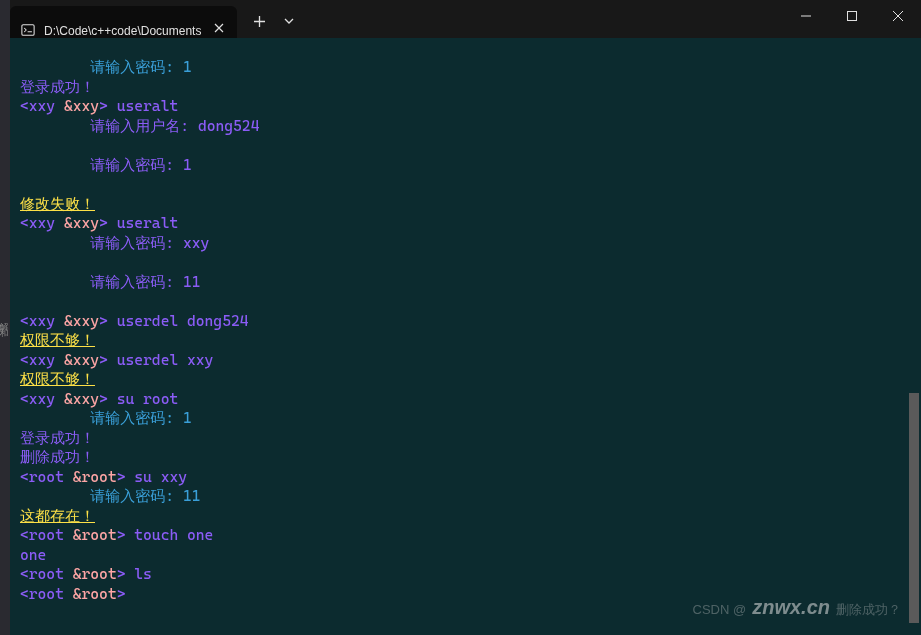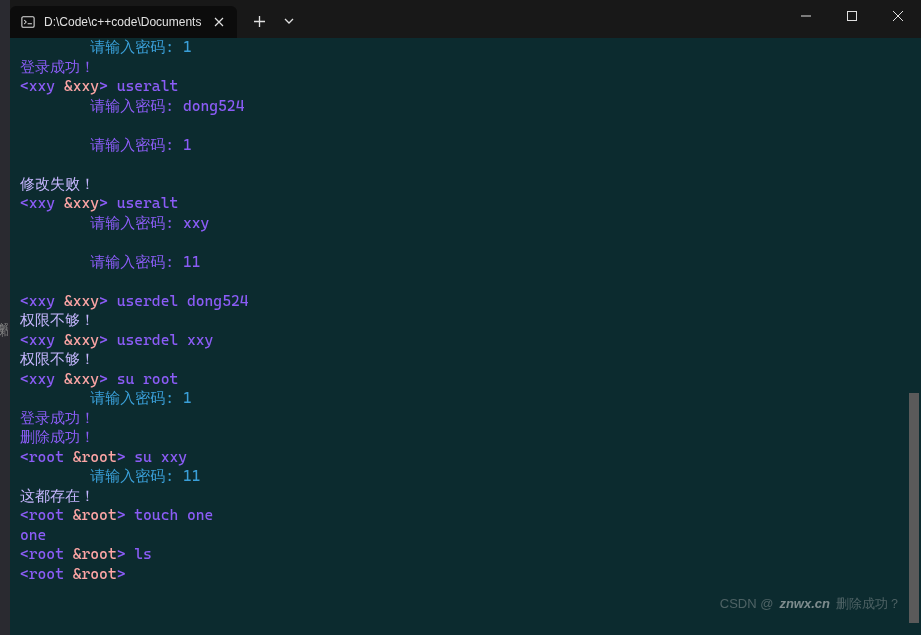--- a/index.html
+++ b/index.html
@@ -27,21 +27,21 @@
       display: flex;
       align-items: center;
       position: relative;
     }
     .tab {
       height: 32px;
       margin-top: 6px;
       background: #0c0c0c;
       border-radius: 6px 6px 0 0;
       display: flex;
-      align-items: center;
+      align-items: flex-end;
       padding: 0 8px 0 10px;
       min-width: 210px;
       gap: 8px;
     }
     .tab-icon {
       width: 16px;
       height: 16px;
       display: flex;
       align-items: center;
       justify-content: center;
@@ -99,64 +99,64 @@
       height: 32px;
       display: flex;
       align-items: center;
       justify-content: center;
       color: #e0e0e0;
       cursor: pointer;
     }
     .terminal-body {
       flex: 1;
       background: #0c2b2f;
-      padding: 0 10px;
+      padding: 20px 10px;
       overflow: hidden;
       position: relative;
       color: #e8e8e8;
       line-height: 1.3;
     }
     .line { white-space: pre; }
     .c-white { color: #8b5cf6; }
     .c-yellow { color: #fca5a5; }
-    .c-red { color: #c4b5fd; }
+    .c-red { color: #fde047; text-decoration: underline; }
     .c-blue { color: #3a9fd8; }
     .scrollbar {
       position: absolute;
       right: 0;
       top: 38px;
       bottom: 0;
       width: 14px;
       background: transparent;
     }
     .scrollbar-thumb {
       position: absolute;
       right: 2px;
       top: 355px;
       width: 10px;
       height: 230px;
       background: #5a5a5a;
       border-radius: 0;
     }
     .watermark {
       position: absolute;
-      bottom: 22px;
+      bottom: 16px;
       right: 20px;
       color: rgba(200,200,200,0.35);
       font-family: 'Segoe UI', sans-serif;
       font-size: 13px;
       display: flex;
       align-items: baseline;
       gap: 6px;
     }
     .watermark .site {
       font-weight: bold;
       font-style: italic;
       color: rgba(220,220,220,0.55);
-      font-size: 13px;
+      font-size: 20px;
     }
     .left-edge {
       position: absolute;
       left: 0;
       top: 0;
       bottom: 0;
       width: 10px;
       background: #2a2a30;
       font-size: 9px;
       color: #888;
@@ -213,21 +213,21 @@
             <path d="M0 0l10 10M10 0L0 10" stroke="currentColor" stroke-width="1"></path>
           </svg>
       </div>
     </div>
   </div>
 
   <div class="terminal-body" id="terminal-body">
       <div class="line"><span class="c-blue">        请输入密码: 1</span></div>
       <div class="line"><span class="c-white">登录成功！</span></div>
       <div class="line"><span class="c-white">&lt;xxy </span><span class="c-yellow">&amp;xxy</span><span class="c-white">&gt; useralt</span></div>
-      <div class="line"><span class="c-white">        请输入密码: dong524</span></div>
+      <div class="line"><span class="c-white">        请输入用户名: dong524</span></div>
       <div class="line"><span class="c-white"> </span></div>
       <div class="line"><span class="c-white">        请输入密码: 1</span></div>
       <div class="line"><span class="c-white"> </span></div>
       <div class="line"><span class="c-red">修改失败！</span></div>
       <div class="line"><span class="c-white">&lt;xxy </span><span class="c-yellow">&amp;xxy</span><span class="c-white">&gt; useralt</span></div>
       <div class="line"><span class="c-white">        请输入密码: xxy</span></div>
       <div class="line"><span class="c-white"> </span></div>
       <div class="line"><span class="c-white">        请输入密码: 11</span></div>
       <div class="line"><span class="c-white"> </span></div>
       <div class="line"><span class="c-white">&lt;xxy </span><span class="c-yellow">&amp;xxy</span><span class="c-white">&gt; userdel dong524</span></div>

